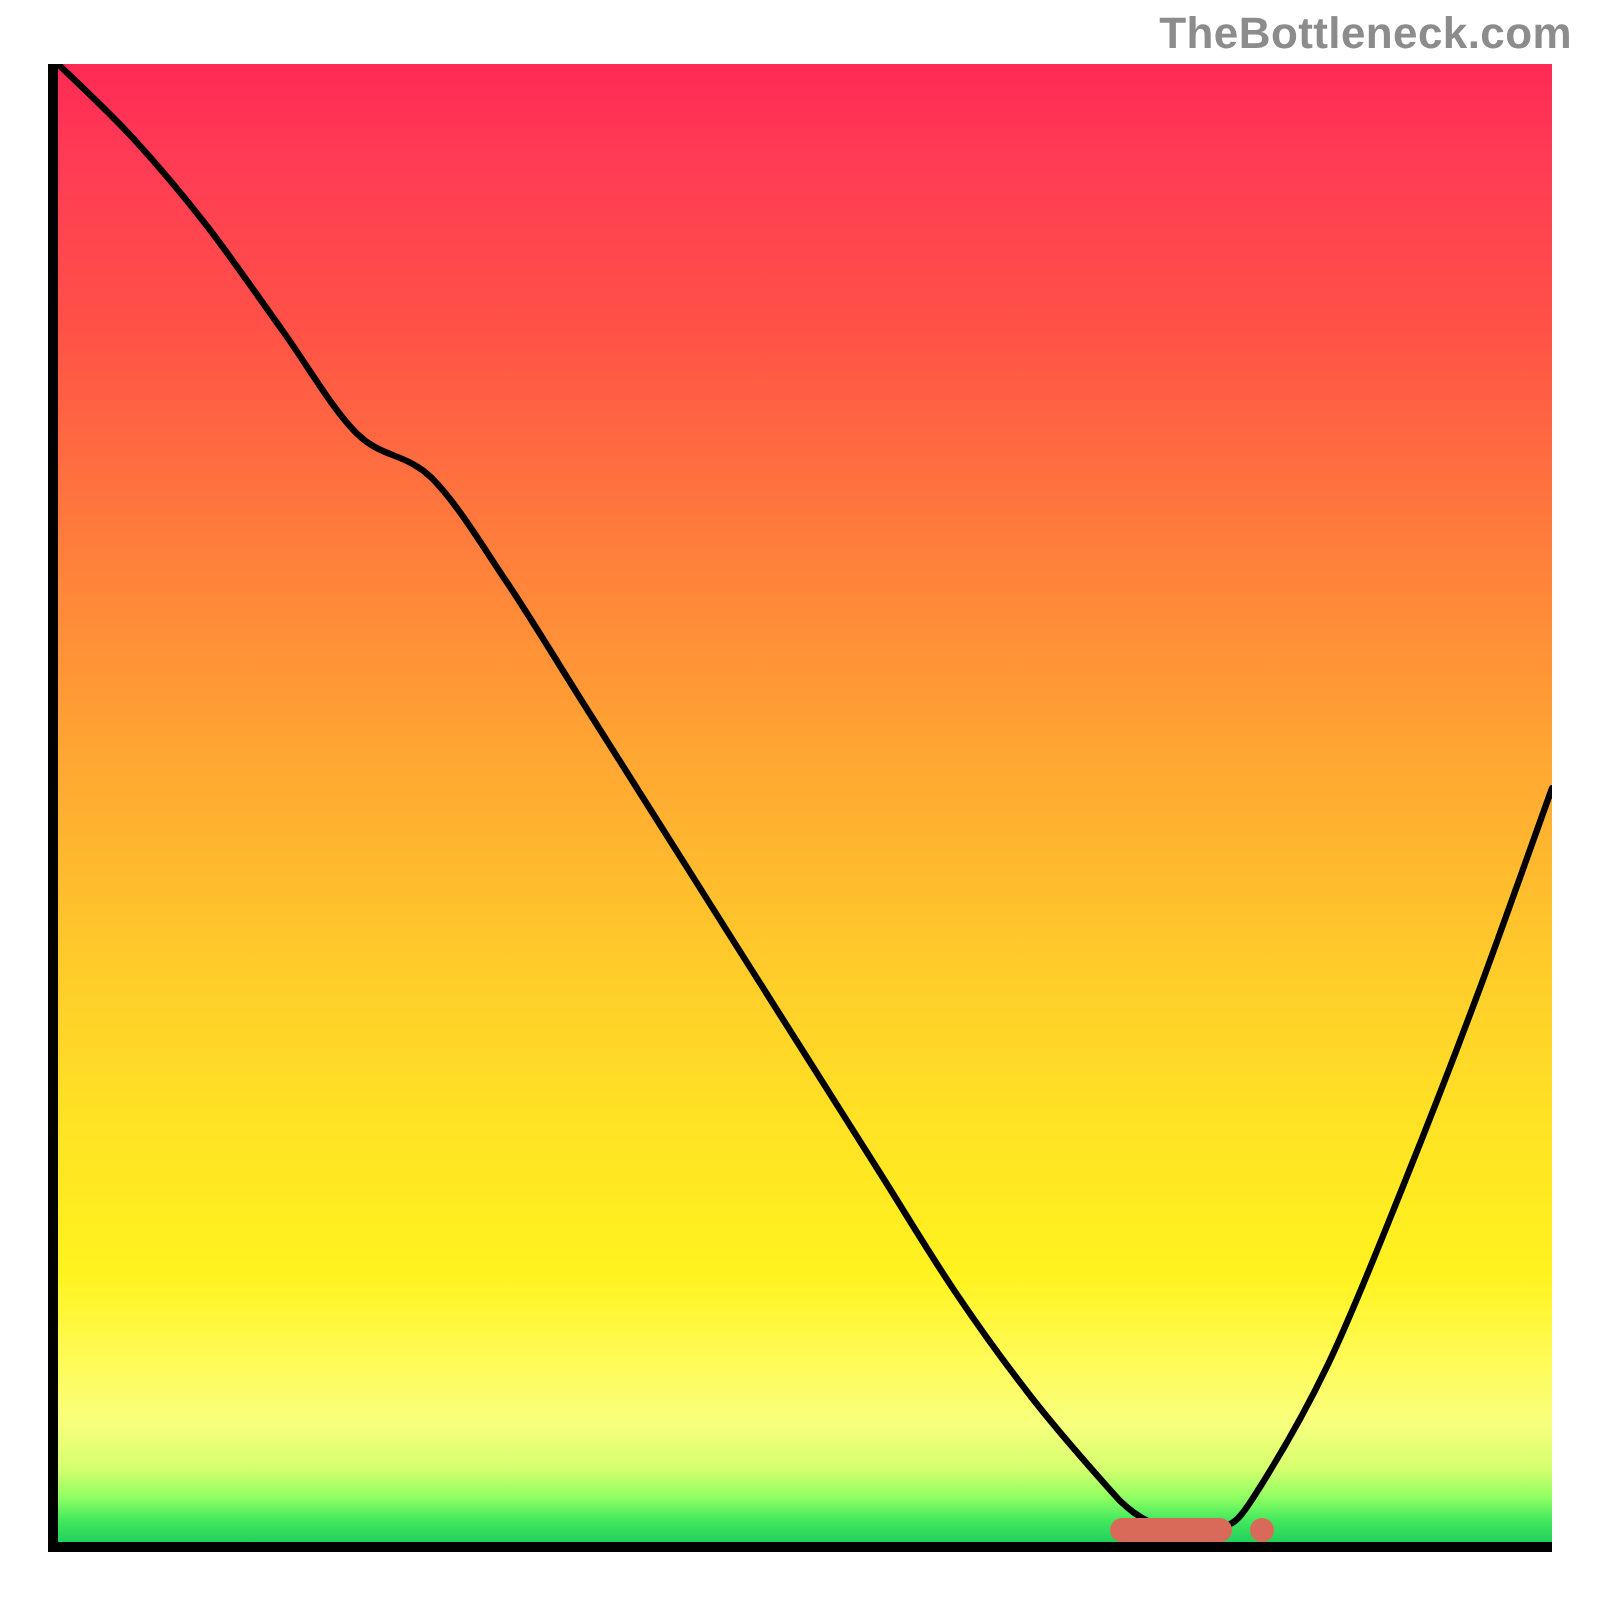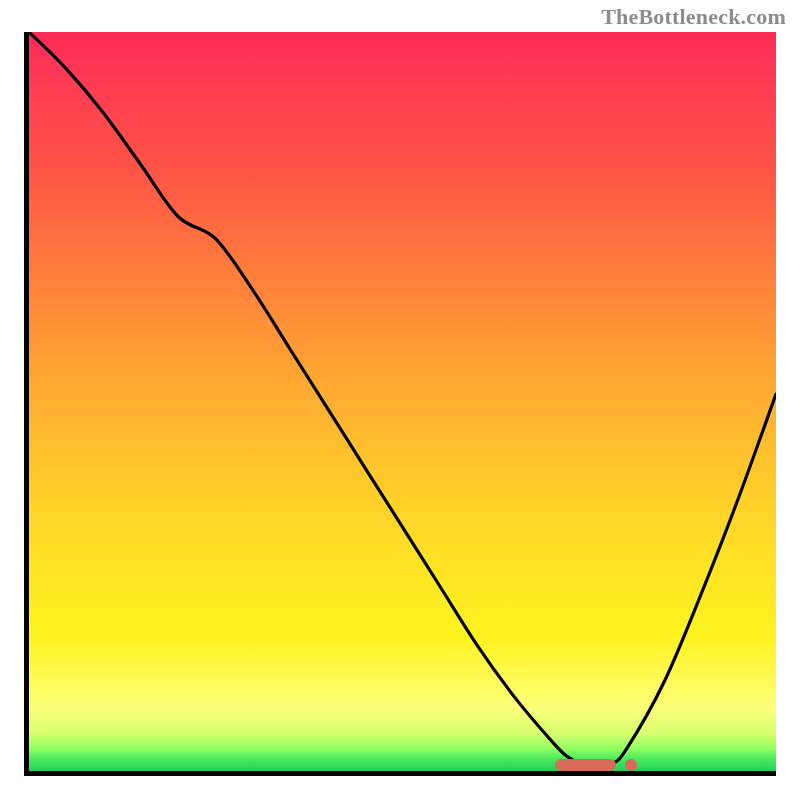--- a/index.html
+++ b/index.html
@@ -8,21 +8,20 @@
     width: 800px;
     height: 800px;
     background: #ffffff;
     font-family: Arial, Helvetica, sans-serif;
     overflow: hidden;
   }
   .wrap {
     position: relative;
     width: 800px;
     height: 800px;
-    font-family: Liberation Serif, serif;
   }
   .attribution {
     position: absolute;
     top: 4px;
     right: 14px;
     font-size: 22px;
     font-weight: 700;
     color: #8c8c8c;
     letter-spacing: 0.2px;
   }

